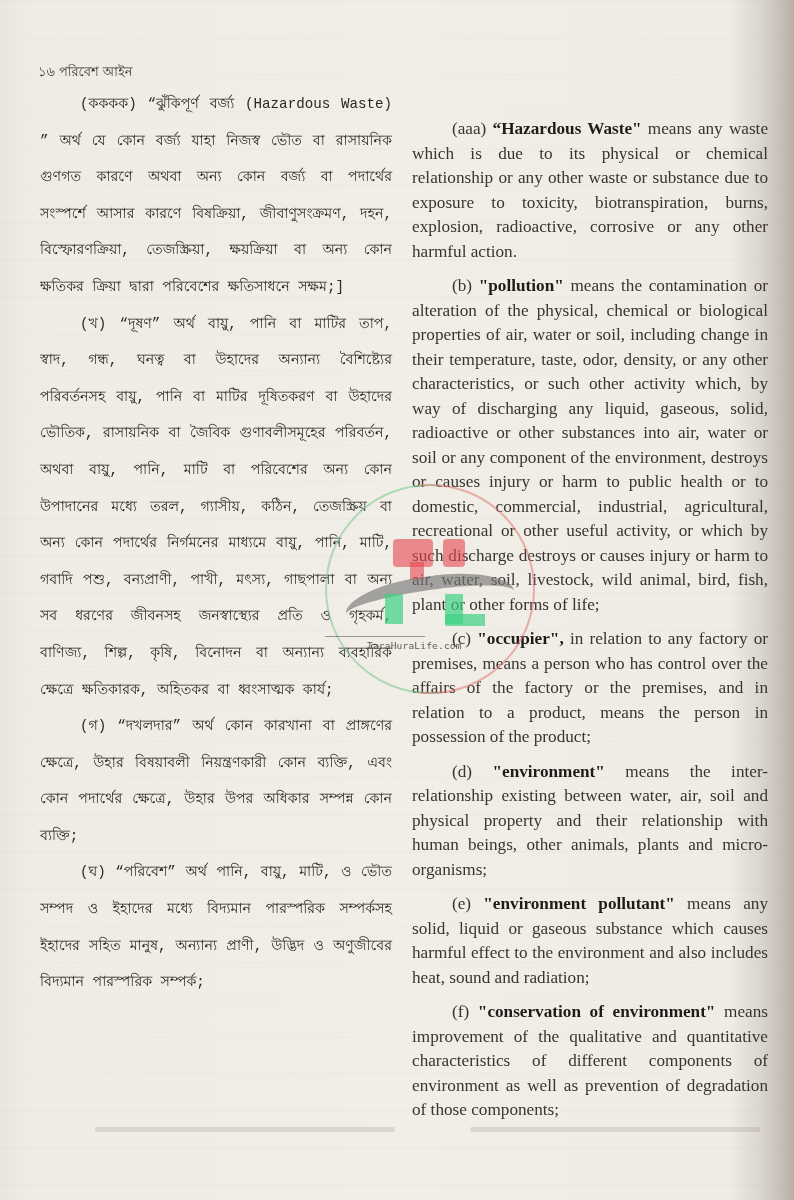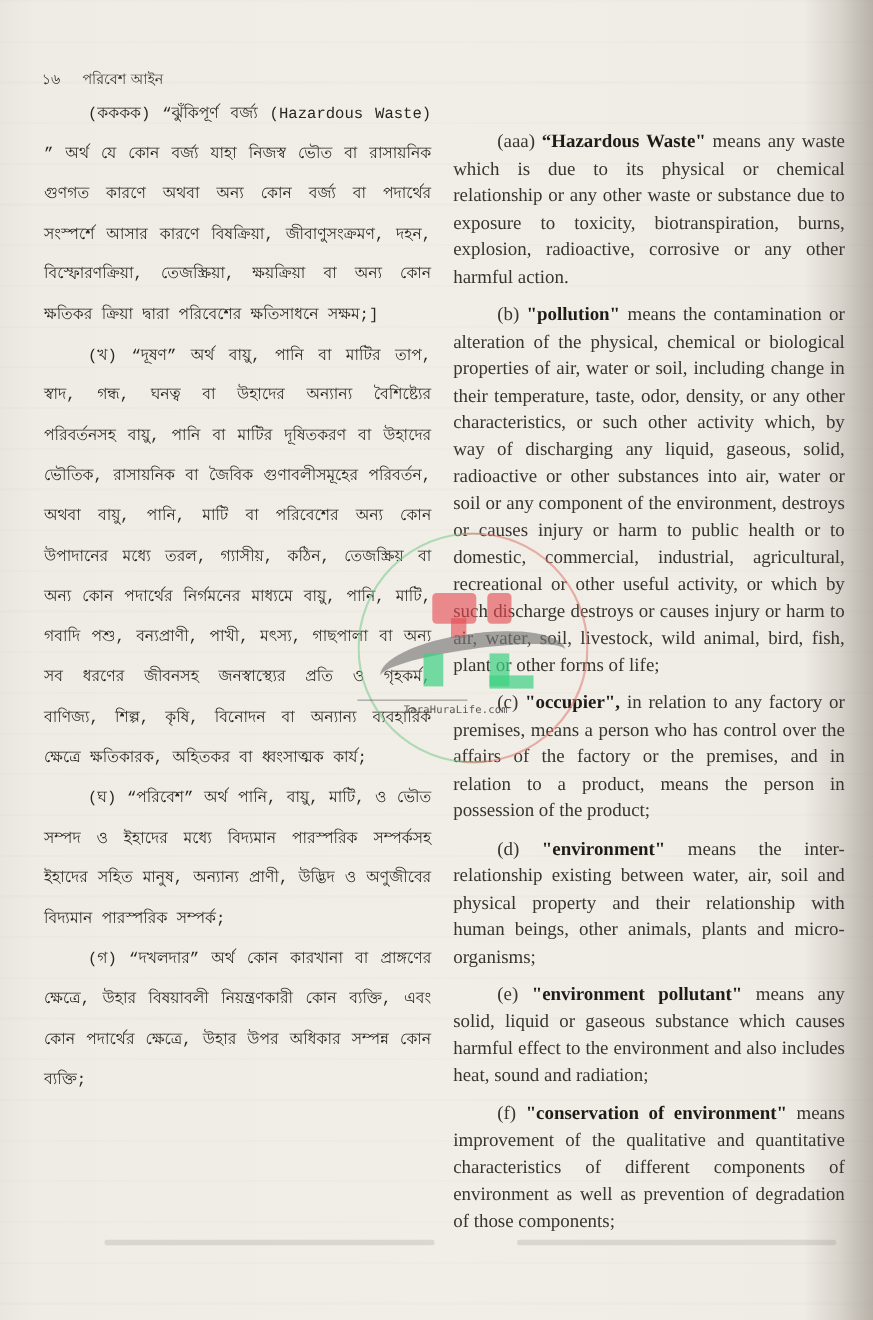--- a/index.html
+++ b/index.html
@@ -9,21 +9,21 @@
     color:#2b2622;
   }
   .page { position:absolute; inset:0; }
   .bleed {
     position:absolute; left:0; right:0; top:0; height:1200px; pointer-events:none;
     background: repeating-linear-gradient(180deg, rgba(150,140,130,0.05) 0 2px, transparent 2px 37px);
     opacity:.6;
   }
   .header {
     position:absolute; left:38px; top:62px; font-family:"DejaVu Sans", sans-serif;
-    font-size:13px; color:#3a3430; display:flex; gap:20px;
+    font-size:13px; color:#3a3430; display:flex; gap:4px;
   }
   .col {
     position:absolute; top:86px;
   }
   .col-left { left:40px; width:352px; font-family:Liberation Mono, monospace; font-size:14.2px; line-height:36.6px; }
   .col-right { left:412px; width:356px; font-family:"Liberation Serif", serif; font-size:17.2px; line-height:24.5px; color:#3a342f; }
   .col-right { top:117px; }
   .para { margin:0; text-align:justify; text-align-last:left; }
   .col-left .para { margin-bottom:0; }
   .col-left .indent { text-indent:40px; }
@@ -64,28 +64,28 @@
       <span>(কককক)</span>
       <span>“ঝুঁকিপূর্ণ বর্জ্য (Hazardous Waste) ”</span>
       <span>অর্থ যে কোন বর্জ্য যাহা নিজস্ব ভৌত বা রাসায়নিক গুণগত কারণে অথবা অন্য কোন বর্জ্য বা পদার্থের সংস্পর্শে আসার কারণে বিষক্রিয়া, জীবাণুসংক্রমণ, দহন, বিস্ফোরণক্রিয়া, তেজস্ক্রিয়া, ক্ষয়ক্রিয়া বা অন্য কোন ক্ষতিকর ক্রিয়া দ্বারা পরিবেশের ক্ষতিসাধনে সক্ষম;]</span>
     </p>
     <p class="para indent">
       <span>(খ)</span>
       <span>“দূষণ”</span>
       <span>অর্থ বায়ু, পানি বা মাটির তাপ, স্বাদ, গন্ধ, ঘনত্ব বা উহাদের অন্যান্য বৈশিষ্ট্যের পরিবর্তনসহ বায়ু, পানি বা মাটির দূষিতকরণ বা উহাদের ভৌতিক, রাসায়নিক বা জৈবিক গুণাবলীসমূহের পরিবর্তন, অথবা বায়ু, পানি, মাটি বা পরিবেশের অন্য কোন উপাদানের মধ্যে তরল, গ্যাসীয়, কঠিন, তেজস্ক্রিয় বা অন্য কোন পদার্থের নির্গমনের মাধ্যমে বায়ু, পানি, মাটি, গবাদি পশু, বন্যপ্রাণী, পাখী, মৎস্য, গাছপালা বা অন্য সব ধরণের জীবনসহ জনস্বাস্থ্যের প্রতি ও গৃহকর্ম, বাণিজ্য, শিল্প, কৃষি, বিনোদন বা অন্যান্য ব্যবহারিক ক্ষেত্রে ক্ষতিকারক, অহিতকর বা ধ্বংসাত্মক কার্য;</span>
     </p>
     <p class="para indent">
+      <span>(গ)</span>
+      <span>“দখলদার”</span>
+      <span>অর্থ কোন কারখানা বা প্রাঙ্গণের ক্ষেত্রে, উহার বিষয়াবলী নিয়ন্ত্রণকারী কোন ব্যক্তি, এবং কোন পদার্থের ক্ষেত্রে, উহার উপর অধিকার সম্পন্ন কোন ব্যক্তি;</span>
+    </p>
+    <p class="para indent">
       <span>(ঘ)</span>
       <span>“পরিবেশ”</span>
       <span>অর্থ পানি, বায়ু, মাটি, ও ভৌত সম্পদ ও ইহাদের মধ্যে বিদ্যমান পারস্পরিক সম্পর্কসহ ইহাদের সহিত মানুষ, অন্যান্য প্রাণী, উদ্ভিদ ও অণুজীবের বিদ্যমান পারস্পরিক সম্পর্ক;</span>
-    </p>
-    <p class="para indent">
-      <span>(গ)</span>
-      <span>“দখলদার”</span>
-      <span>অর্থ কোন কারখানা বা প্রাঙ্গণের ক্ষেত্রে, উহার বিষয়াবলী নিয়ন্ত্রণকারী কোন ব্যক্তি, এবং কোন পদার্থের ক্ষেত্রে, উহার উপর অধিকার সম্পন্ন কোন ব্যক্তি;</span>
     </p>
   </div>
 
   <div class="col col-right">
     <p class="para">
       <span>(aaa)</span>
       <span class="term">“Hazardous Waste"</span>
       <span>means any waste which is due to its physical or chemical relationship or any other waste or substance due to exposure to toxicity, biotranspiration, burns, explosion, radioactive, corrosive or any other harmful action.</span>
     </p>
     <p class="para">

